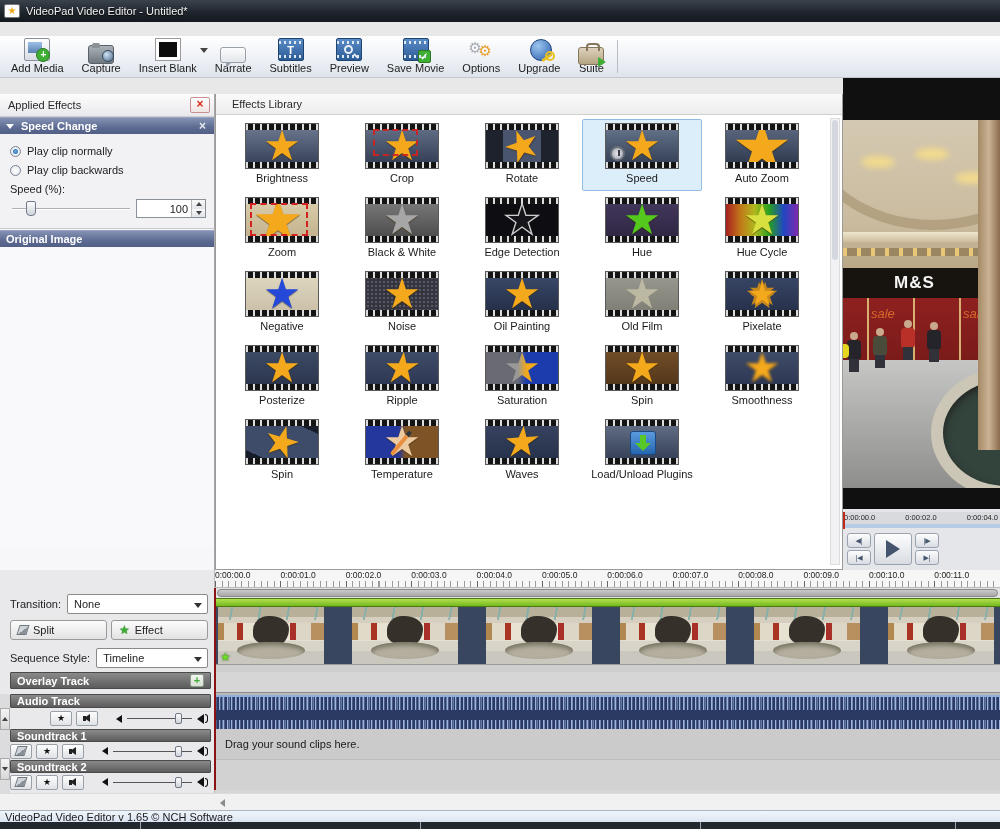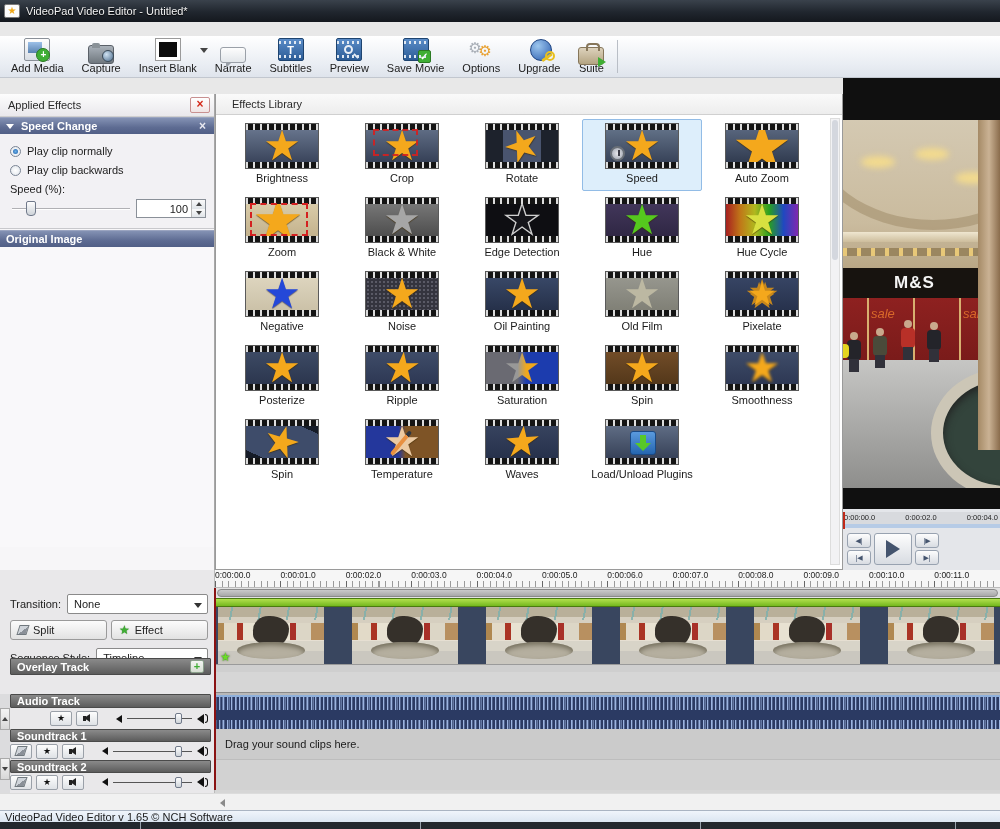--- a/index.html
+++ b/index.html
@@ -209,21 +209,21 @@
     display:flex;align-items:center;justify-content:center;font-size:7px;color:#44546e;}
   .pbtn.big{width:38px;height:32px;}
   .tri-play{width:0;height:0;border-top:9px solid transparent;border-bottom:9px solid transparent;border-left:14px solid #44546e;}
 
   
   .timeline{position:absolute;top:570px;left:0;width:1000px;height:223px;background:#d6d6d6;}
   .tl-left{position:absolute;left:0;top:0;width:215px;height:223px;background:#e9e8ea;border-right:1px solid #bbb;}
   .track-header{position:absolute;left:10px;right:3px;height:17px;background:linear-gradient(#8a8a8a,#5c5c5c);
     color:#fff;font-weight:bold;display:flex;align-items:center;padding:0 6px;border:1px solid #4a4a4a;border-radius:1px;}
   .vt-header{top:0;}
-  .ov-header{top:88px;}
+  .ov-header{top:102px;}
   .at-header{top:124px;height:14px;}
   .s1-header{top:159px;height:13px;}
   .s2-header{top:190px;height:13px;}
   .plus-btn{margin-left:auto;width:14px;height:13px;background:linear-gradient(#f4f6f2,#d6ded2);border:1px solid #8aa08a;
     border-radius:2px;color:#3fae34;font-weight:bold;font-size:11px;line-height:11px;text-align:center;}
   .vt-row{position:absolute;left:10px;right:6px;display:flex;align-items:center;}
   .row-trans{top:24px;}
   .row-btns{top:50px;gap:4px;}
   .row-seq{top:78px;}
   .ddl{flex:1;height:20px;background:#fff;border:1px solid #8a8a8a;border-radius:2px;display:flex;align-items:center;padding-left:6px;position:relative;}

